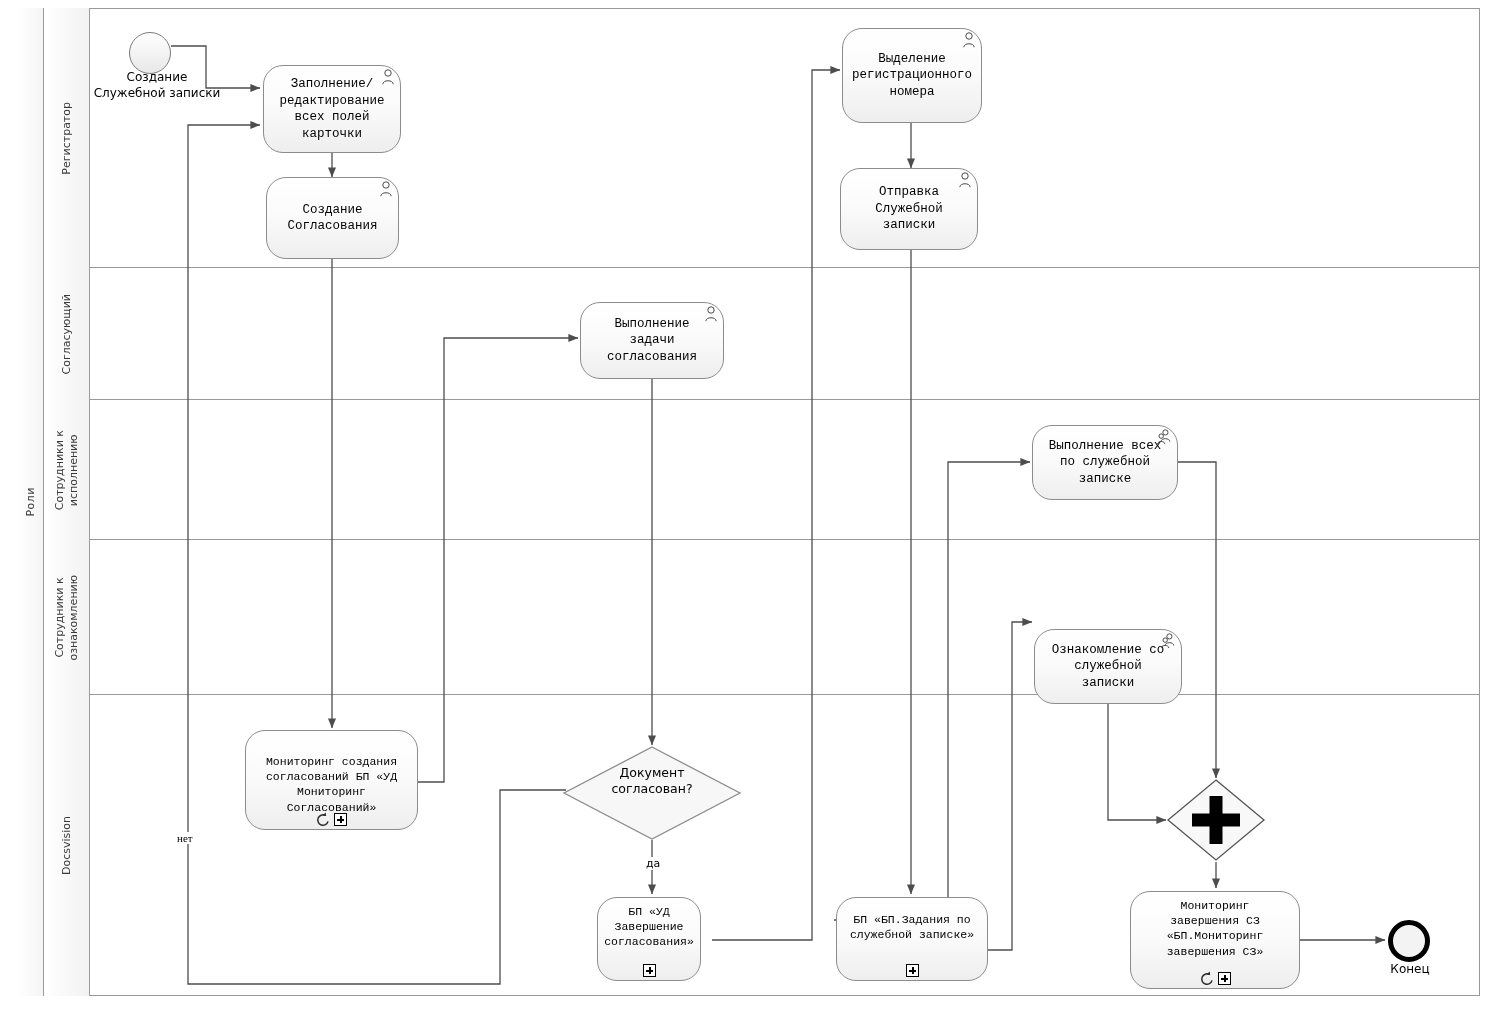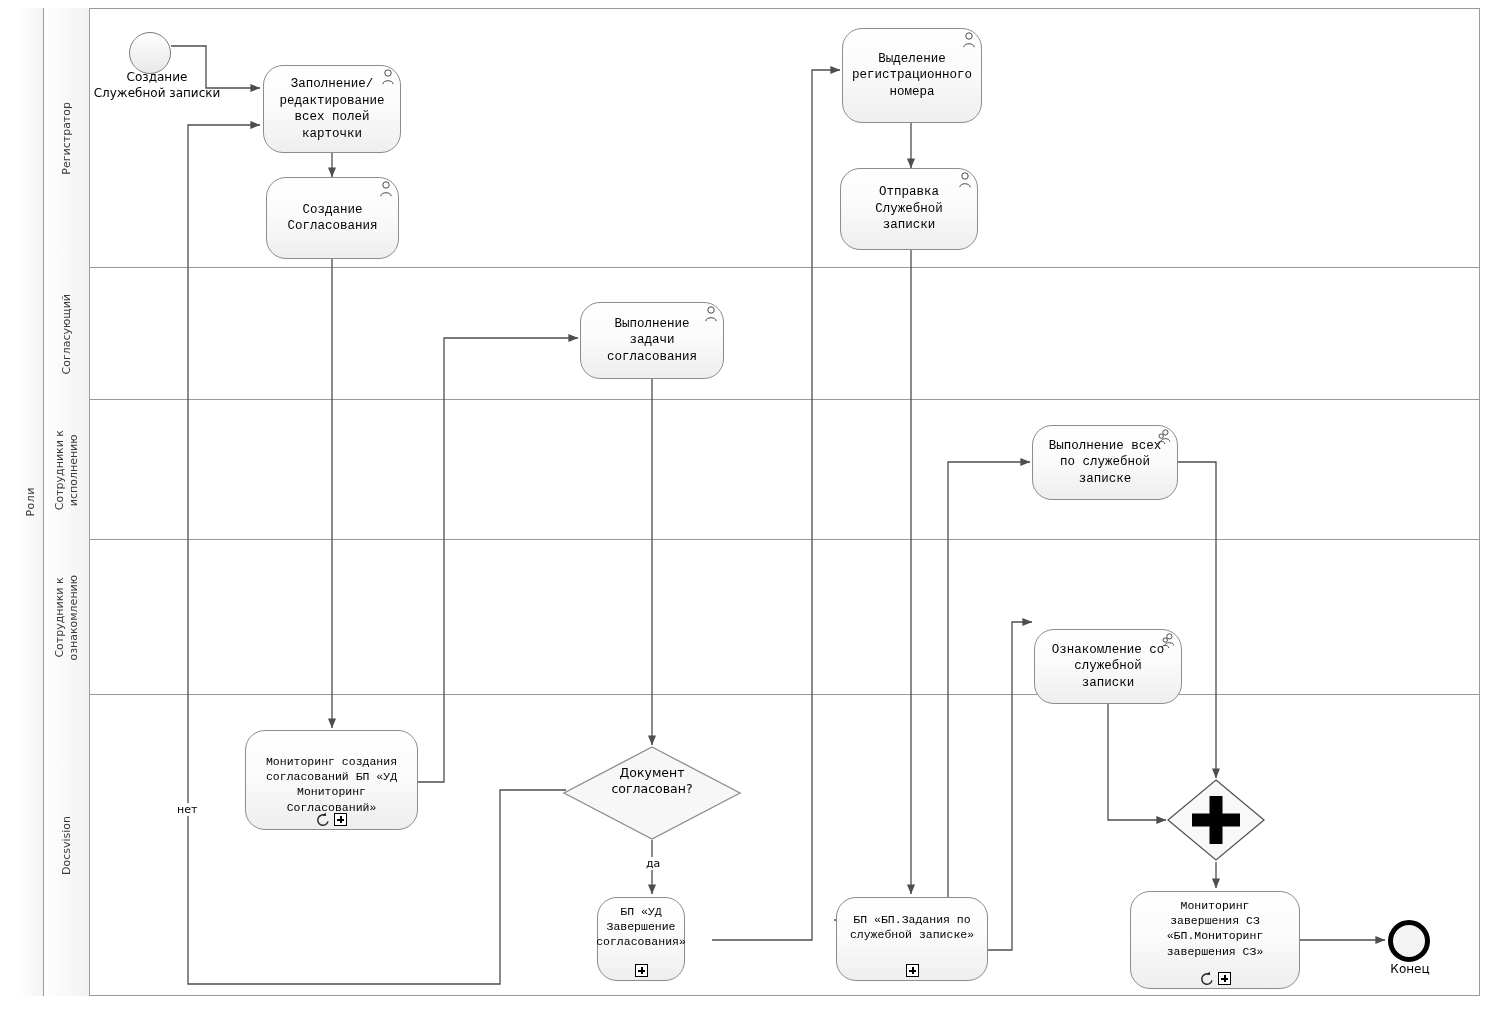--- a/index.html
+++ b/index.html
@@ -237,21 +237,21 @@
     </div>
     <div class="markers">
       <svg class="m-loop" viewBox="0 0 15 15">
         <path d="M12,9.4 A5.2,5.2 0 1 1 9.3,3.4" fill="none" stroke="#2a2a2a" stroke-width="1.5"></path>
         <path d="M9.6,0.6 L10.2,4.0 L6.6,3.6 z" fill="#2a2a2a"></path>
       </svg>
       <div class="m-plus"></div>
     </div>
   </div>
 
-  <div class="task" style="left:597px;top:897px;width:88px;height:84px;align-items:flex-start;padding-top:6px;">
+  <div class="task" style="left:597px;top:897px;width:104px;height:84px;align-items:flex-start;padding-top:6px;">
     <div style="font-size:11.5px;">
       <span class="tl">БП «УД</span>
       <span class="tl">Завершение</span>
       <span class="tl">согласования»</span>
     </div>
     <div class="markers">
       <div class="m-plus"></div>
     </div>
   </div>
 
@@ -288,16 +288,16 @@
 согласован?</div>
 
   <svg class="gw" style="left:1166px;top:778px;width:100px;height:84px;" viewBox="0 0 100 84">
     <polygon points="50,2 98,42 50,82 2,42" fill="#f8f8f8" stroke="#555" stroke-width="1.3"></polygon>
     <g fill="#000">
       <rect x="43.5" y="18" width="13" height="48"></rect>
       <rect x="26" y="35.5" width="48" height="13"></rect>
     </g>
   </svg>
 
-  <div class="flab" style="left:175px;top:803px;">нет</div>
+  <div class="flab" style="left:175px;top:832px;font-family:Liberation Serif, serif;">нет</div>
   <div class="flab" style="left:644px;top:857px;">да</div>
 
 </div>
 
 </body></html>

